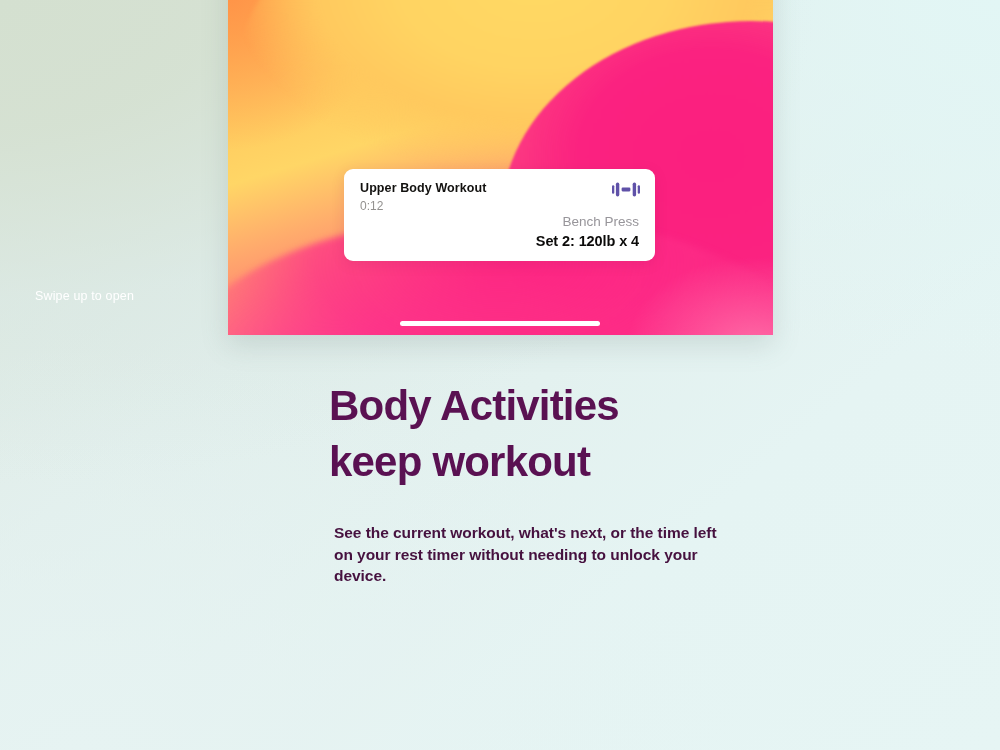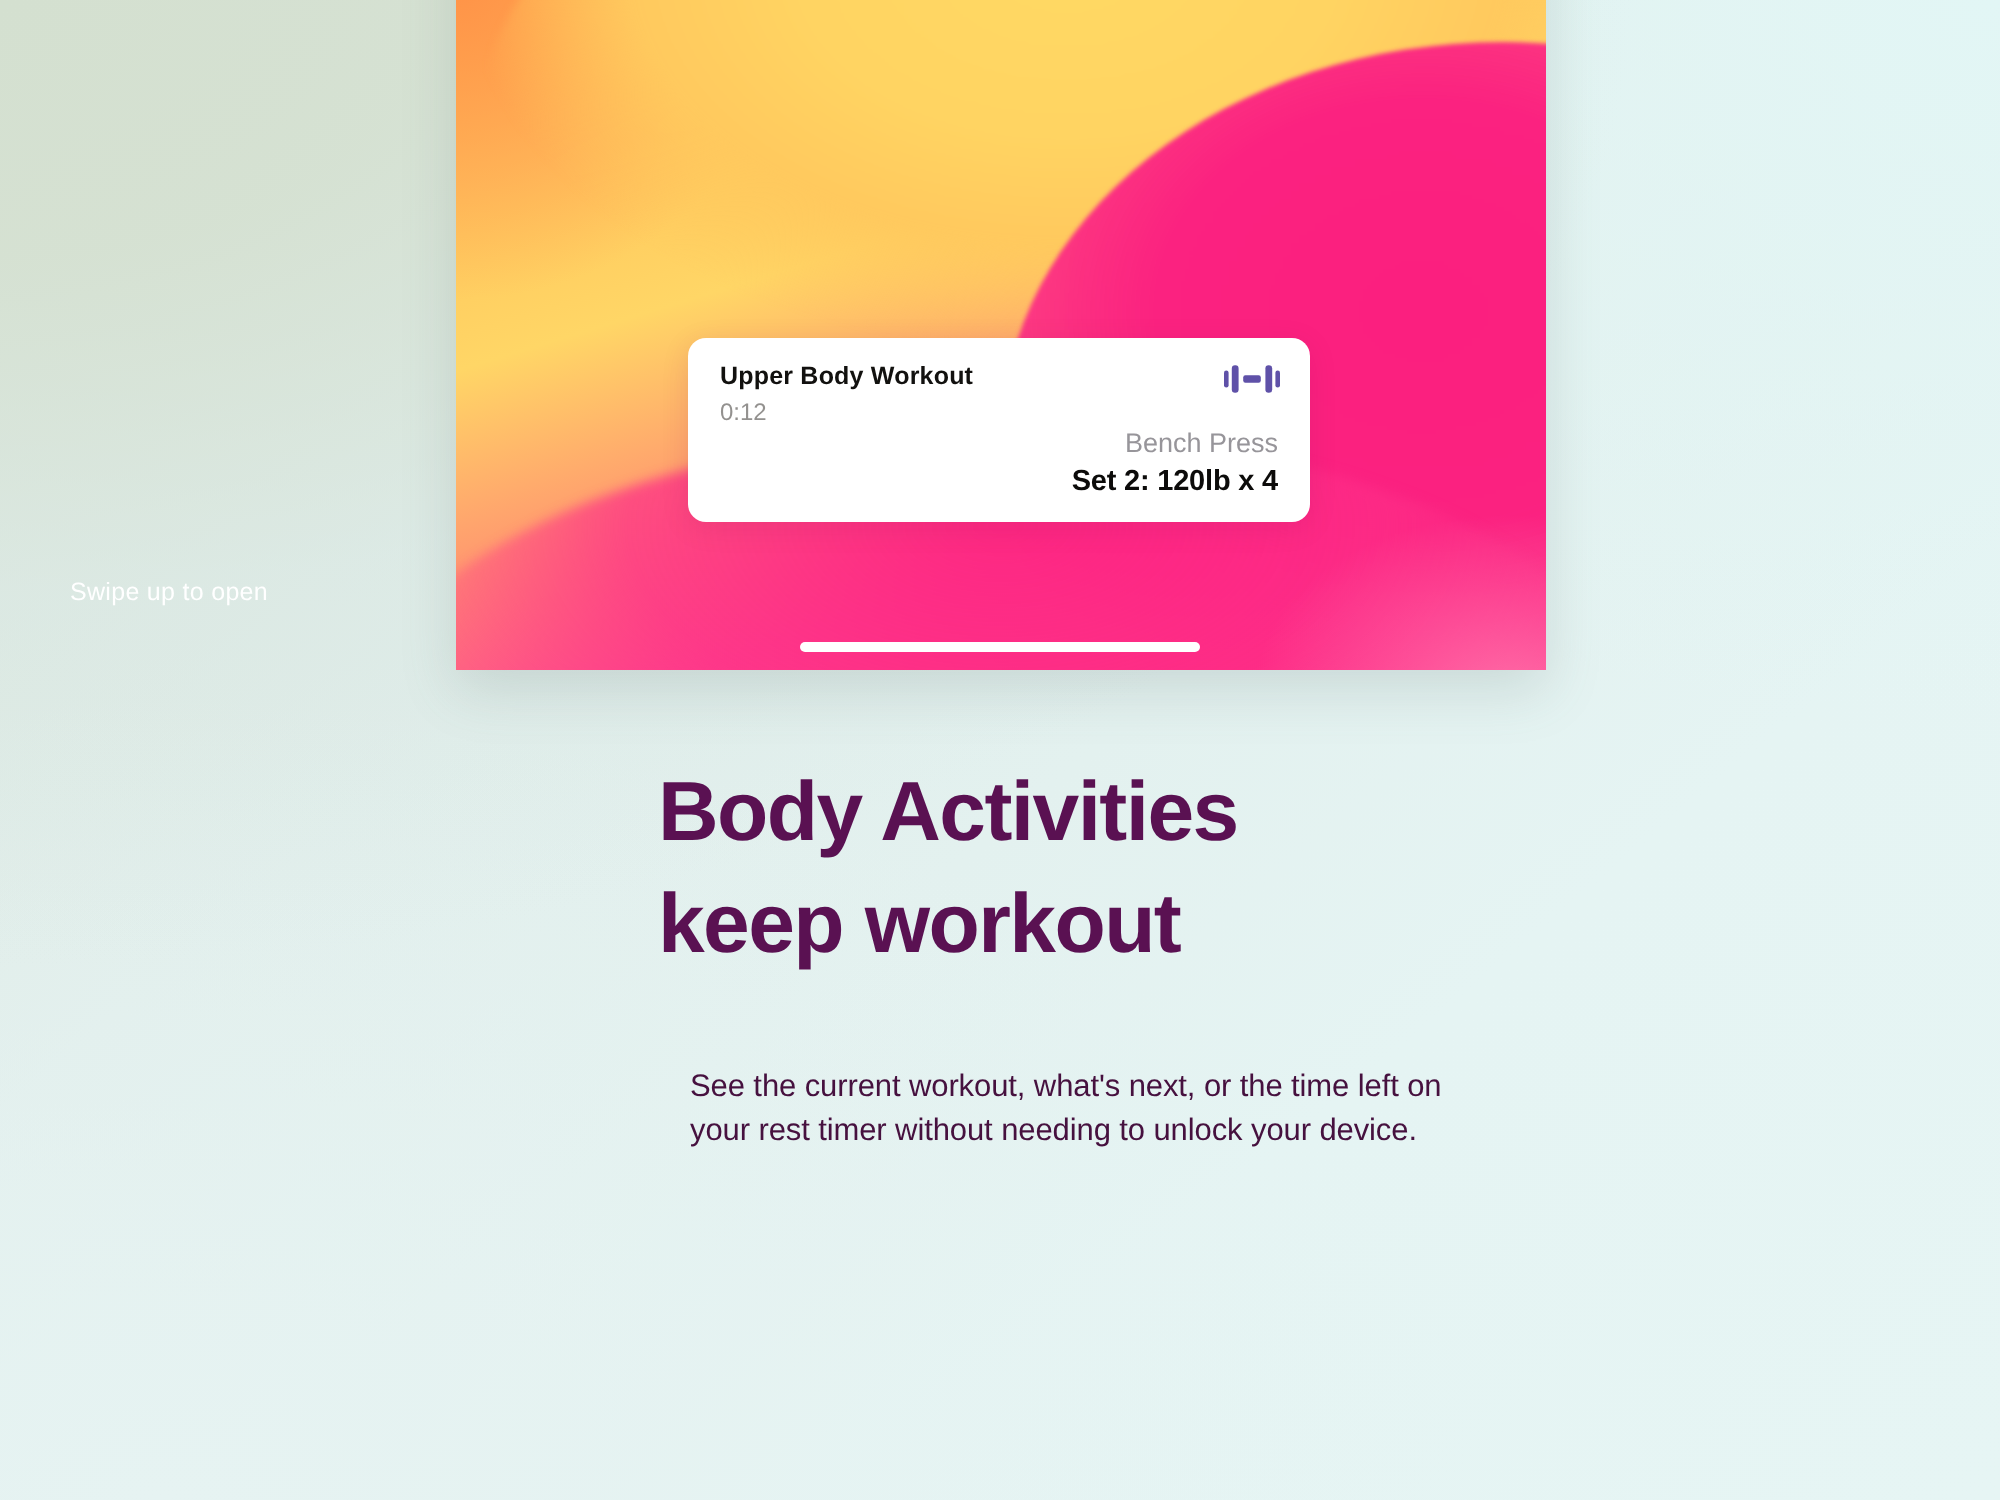--- a/index.html
+++ b/index.html
@@ -184,25 +184,25 @@
   }
   #headline {
     font-size: 42px;
     font-weight: bold;
     line-height: 56px;
     color: #5a1152;
     letter-spacing: -0.8px;
     margin: 0;
   }
   #subcopy {
-    margin: 16px;
+    margin: 5px;
     padding-top: 27px;
     font-size: 15.5px;
     line-height: 21.5px;
-    font-weight: normal;
+    font-weight: bold;
     color: #46113f;
     letter-spacing: -0.05px;
     max-width: 400px;
   }
 </style>
 </head>
 <body>
 
 <div id="page-bg"></div>
 

